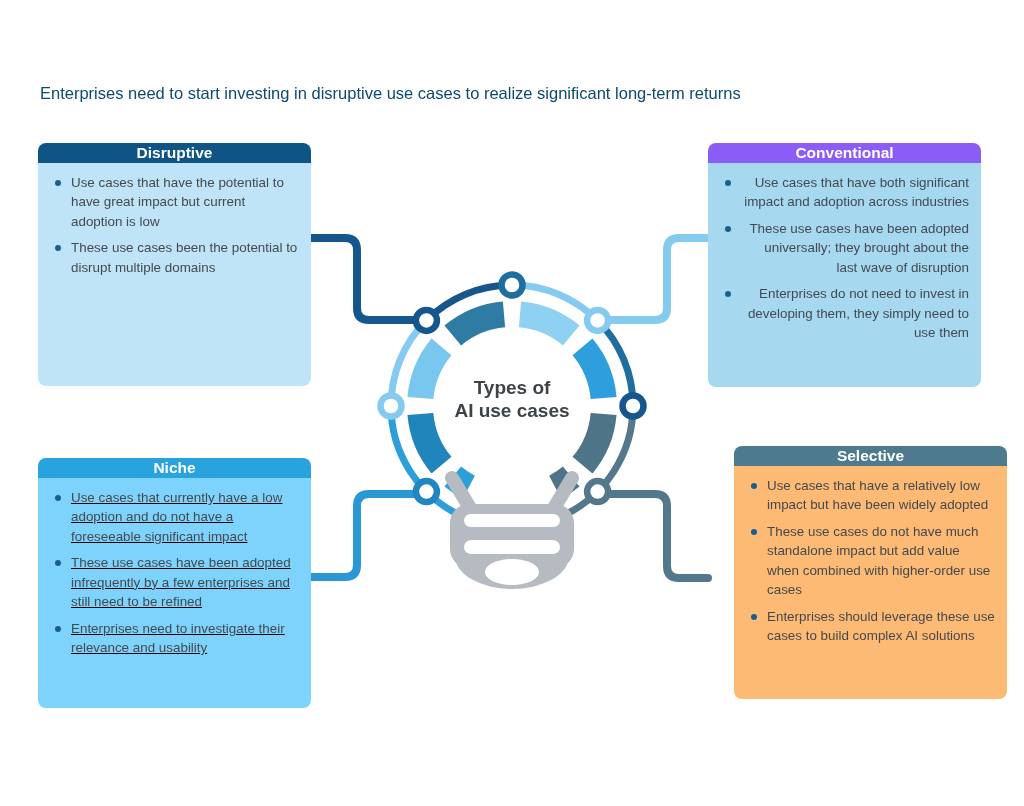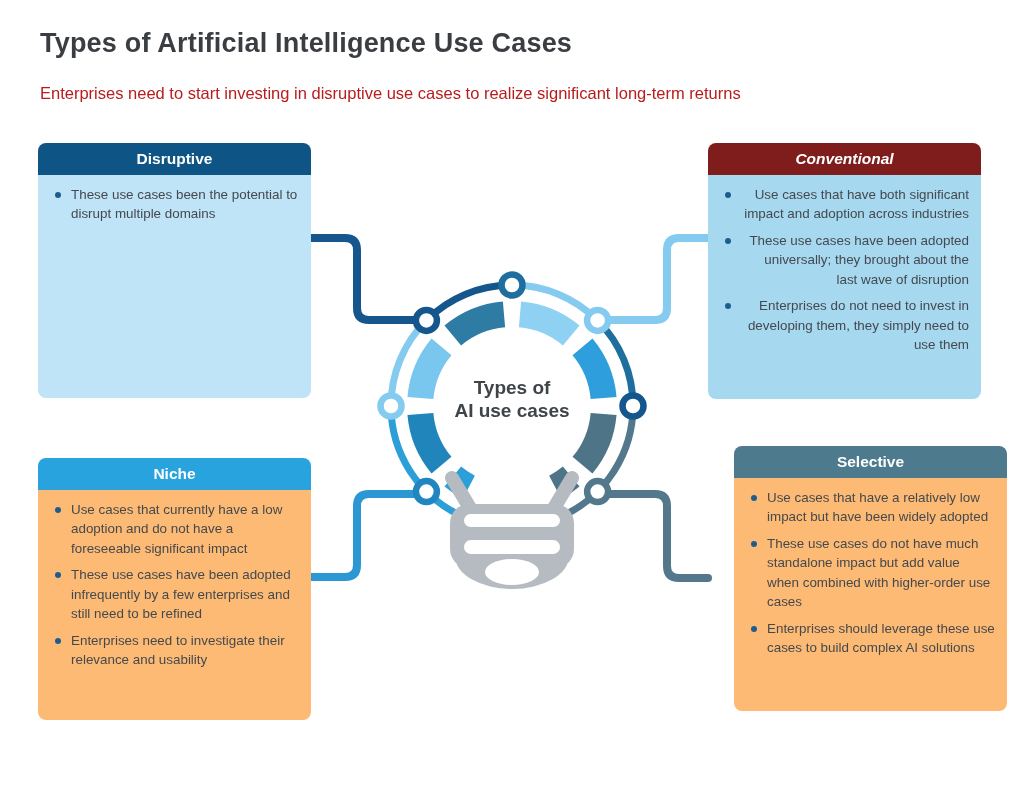--- a/index.html
+++ b/index.html
@@ -1,49 +1,48 @@
 <!DOCTYPE html>
 <html><head>
 <meta charset="utf-8">
 <style>
   html,body{margin:0;padding:0;background:#ffffff;}
   body{font-family:"Liberation Sans","DejaVu Sans",sans-serif;}
   .page{position:relative;width:1024px;height:806px;background:#ffffff;overflow:hidden;}
 
   .title{position:absolute;left:40px;top:28px;font-size:27px;font-weight:700;color:#3a3e42;letter-spacing:.2px;}
-  .subtitle{position:absolute;left:40px;top:84px;font-size:16.5px;color:#b91c1c;}
+  .subtitle{position:absolute;left:40px;top:84px;font-size:16.5px;color:#0c4a6e;}
 
   .qbox{position:absolute;width:273px;border-radius:8px;}
-  .box-header{height:32px;border-radius:8px 8px 0 0;display:flex;align-items:center;justify-content:center;
+  .box-header{height:20px;border-radius:8px 8px 0 0;display:flex;align-items:center;justify-content:center;
       color:#ffffff;font-size:15.5px;font-weight:700;}
   .box-body{border-radius:0 0 8px 8px;padding:10px 12px 12px 14px;}
   .qbox ul{margin:0;padding:0;list-style:none;}
   .qbox li{position:relative;padding-left:19px;margin-bottom:7px;font-size:13.4px;line-height:1.45;color:#45494e;}
   .qbox li::before{content:'';position:absolute;left:3px;top:7px;width:6px;height:6px;border-radius:50%;background:#1b5e8e;}
 
   .q-disruptive{left:38px;top:143px;}    .q-disruptive .box-header{background:#0e5586;}  .q-disruptive .box-body{background:#bfe3f7;min-height:201px;}
-  .q-conventional{left:708px;top:143px;} .q-conventional .box-header{background:#7f1d1d;font-style:italic;} .q-conventional .box-body{background:#a6d8f0;min-height:202px;text-align:right;}
-  .q-niche{left:38px;top:446px;}         .q-niche .box-header{background:#28a3dd;margin-top:12px;}        .q-niche .box-body{background:#fdba74;min-height:208px;}
+  .q-conventional{left:708px;top:143px;} .q-conventional .box-header{background:#8b5cf6;} .q-conventional .box-body{background:#a6d8f0;min-height:202px;text-align:right;}
+  .q-niche{left:38px;top:446px;}         .q-niche .box-header{background:#28a3dd;margin-top:12px;}        .q-niche .box-body{background:#7dd3fc;min-height:208px;text-decoration:underline;}
   .q-selective{left:708px;top:446px;padding-left:26px;}    .q-selective .box-header{background:#4e7a8e;}    .q-selective .box-body{background:#fdba74;min-height:211px;}
 
   .center-svg{position:absolute;left:0;top:0;width:1024px;height:806px;}
   .center-label{font-family:"Liberation Sans","DejaVu Sans",sans-serif;font-size:19px;font-weight:700;fill:#3f4449;text-anchor:middle;}
 
   .footer{position:absolute;left:38px;top:726px;width:950px;height:50px;}
   .footer-logo{position:absolute;left:0;top:0;width:140px;height:48px;}
   .brand-text{position:absolute;left:42px;top:17px;font-size:17px;color:#3d72a4;letter-spacing:.2px;}
   .brand-reg{font-size:8px;vertical-align:super;color:#3d72a4;}
   .footer-caption{position:absolute;left:137px;top:20px;font-size:14px;color:#3f4449;}
 </style>
 </head>
 <body>
 
 <div class="page">
 
-  <div class="title">Types of Artificial Intelligence Use Cases</div>
   <div class="subtitle">Enterprises need to start investing in disruptive use cases to realize significant long-term returns</div>
 
   <svg class="center-svg" viewBox="0 0 1024 806" aria-hidden="true">
 
     <g fill="none" stroke-linecap="round" stroke-width="8">
       <path stroke="#15568c" d="M310 238 H345 Q357 238 357 250 V308 Q357 320 369 320 H416"></path>
       <path stroke="#85cbf0" d="M708 238 H679 Q667 238 667 250 V308 Q667 320 655 320 H608"></path>
       <path stroke="#2b97d3" d="M310 577 H345 Q357 577 357 565 V506 Q357 494 369 494 H418"></path>
       <path stroke="#53788c" d="M606 494 H655 Q667 494 667 506 V566 Q667 578 679 578 H708"></path>
     </g>
@@ -91,20 +90,21 @@
     </g>
 
     <text class="center-label" x="512" y="394">Types of</text>
     <text class="center-label" x="512" y="417">AI use cases</text>
   </svg>
 
   <div class="qbox q-disruptive">
     <div class="box-header">Disruptive</div>
     <div class="box-body">
       <ul>
+        <li>Use cases that have the potential to have great impact but current adoption is low</li>
         <li>These use cases been the potential to disrupt multiple domains</li>
       </ul>
     </div>
   </div>
 
   <div class="qbox q-conventional">
     <div class="box-header">Conventional</div>
     <div class="box-body">
       <ul>
         <li>Use cases that have both significant impact and adoption across industries</li>

